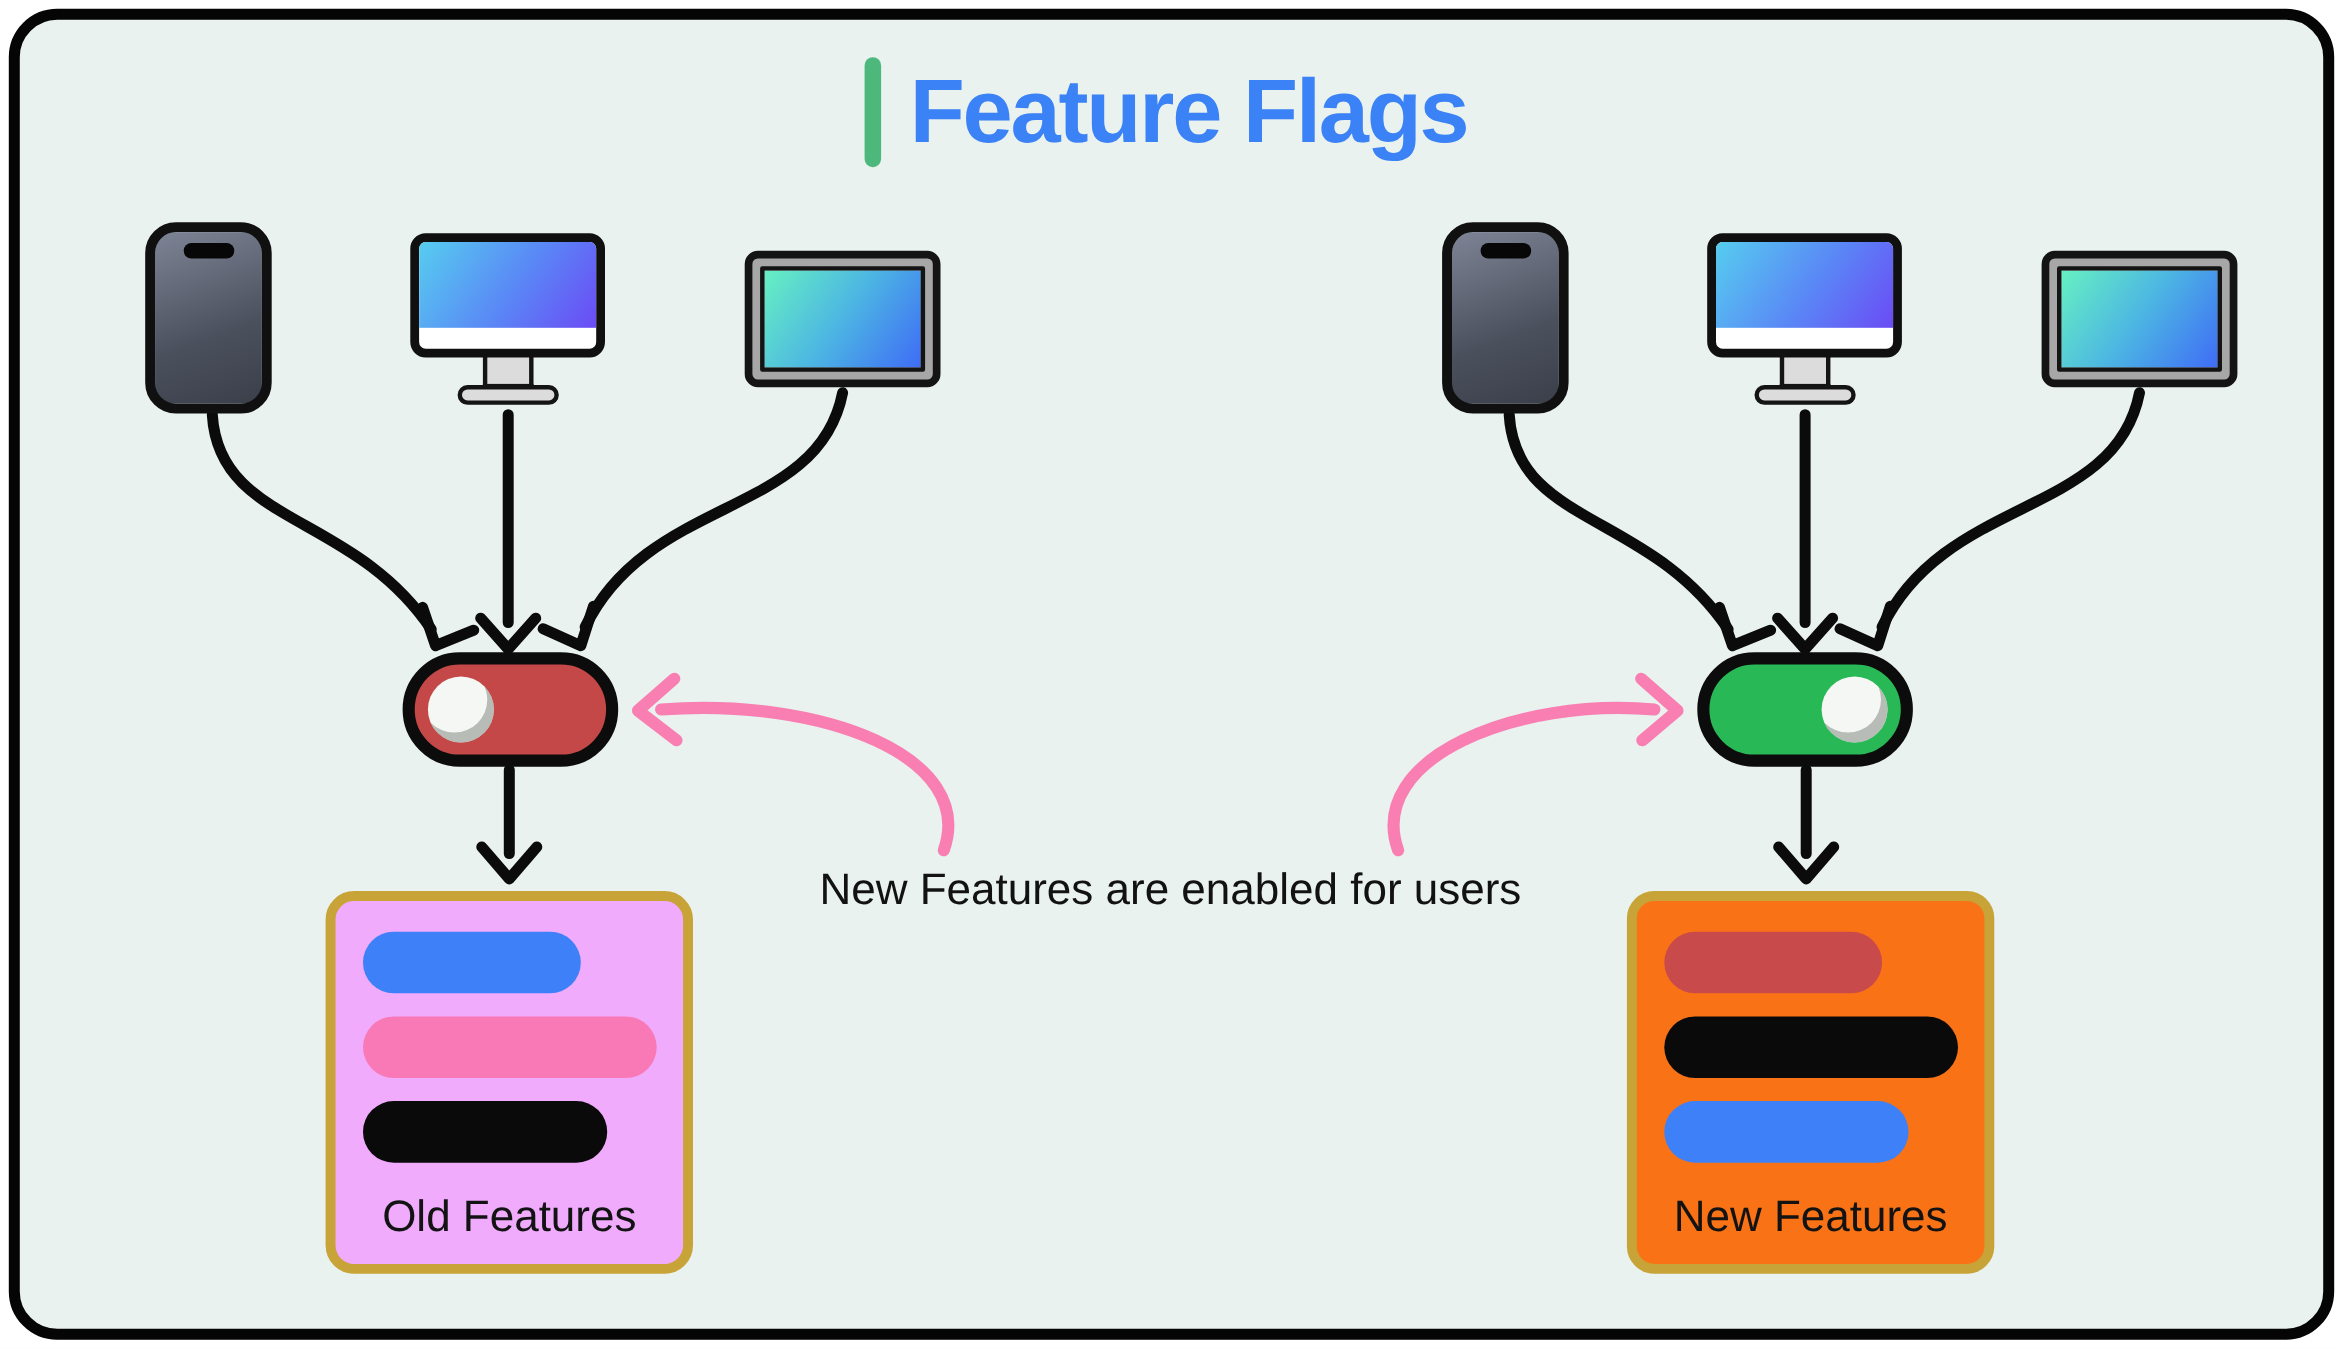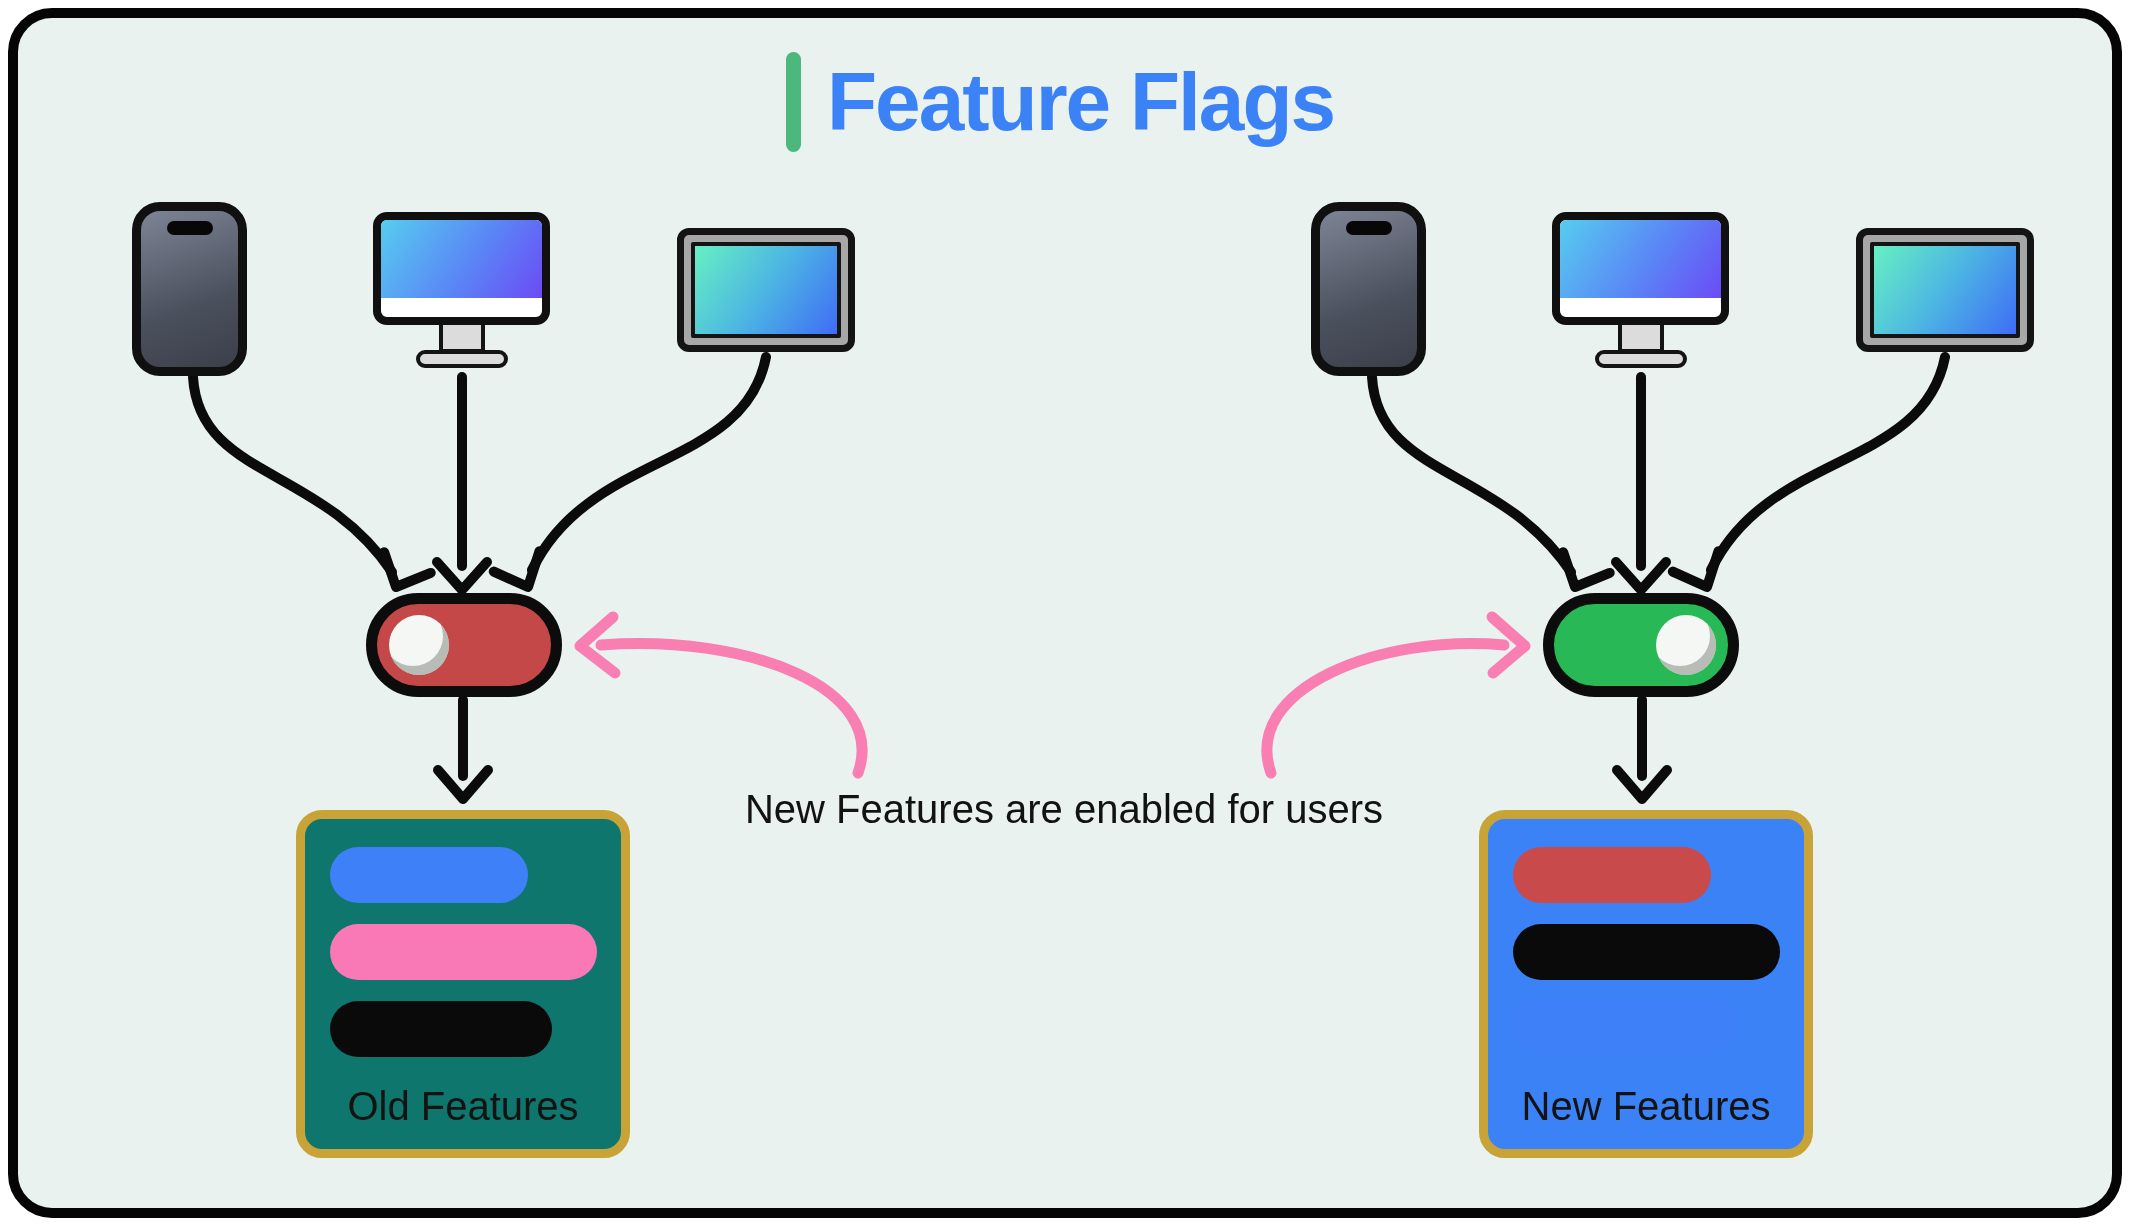--- a/index.html
+++ b/index.html
@@ -131,21 +131,21 @@
     <div class="mon-base"></div>
   </div>
   <div class="tablet l">
     <div class="tab-screen"></div>
   </div>
 
   <div class="toggle off l" style="background: rgb(196, 72, 72);">
     <div class="knob"></div>
   </div>
 
-  <div class="fbox l" style="border-color: rgb(199, 163, 56); background-color: #0f766e;">
+  <div class="fbox l" style="border-color: rgb(199, 163, 56); background-color: #f0abfc;">
     <div class="pills">
       <div class="pill pw1" style="background: rgb(62, 128, 247);"></div>
       <div class="pill pw2" style="background: rgb(249, 121, 182);"></div>
       <div class="pill pw3" style="background: rgb(10, 10, 10);"></div>
     </div>
     <div class="fbox-label">Old Features</div>
   </div>
 
   <div class="phone r">
     <div class="notch"></div>
@@ -158,21 +158,21 @@
     <div class="mon-base"></div>
   </div>
   <div class="tablet r">
     <div class="tab-screen"></div>
   </div>
 
   <div class="toggle on r" style="background: rgb(40, 185, 86);">
     <div class="knob"></div>
   </div>
 
-  <div class="fbox r" style="border-color: rgb(199, 163, 56); background-color: #3b82f6;">
+  <div class="fbox r" style="border-color: rgb(199, 163, 56); background-color: #f97316; border-radius: 25px;">
     <div class="pills">
       <div class="pill pw1" style="background: rgb(201, 74, 74);"></div>
       <div class="pill pw2" style="background: rgb(10, 10, 10);"></div>
       <div class="pill pw3" style="background: rgb(62, 128, 247);"></div>
     </div>
     <div class="fbox-label">New Features</div>
   </div>
 
   <div class="annotation">
     <div>New Features are enabled for users</div>

